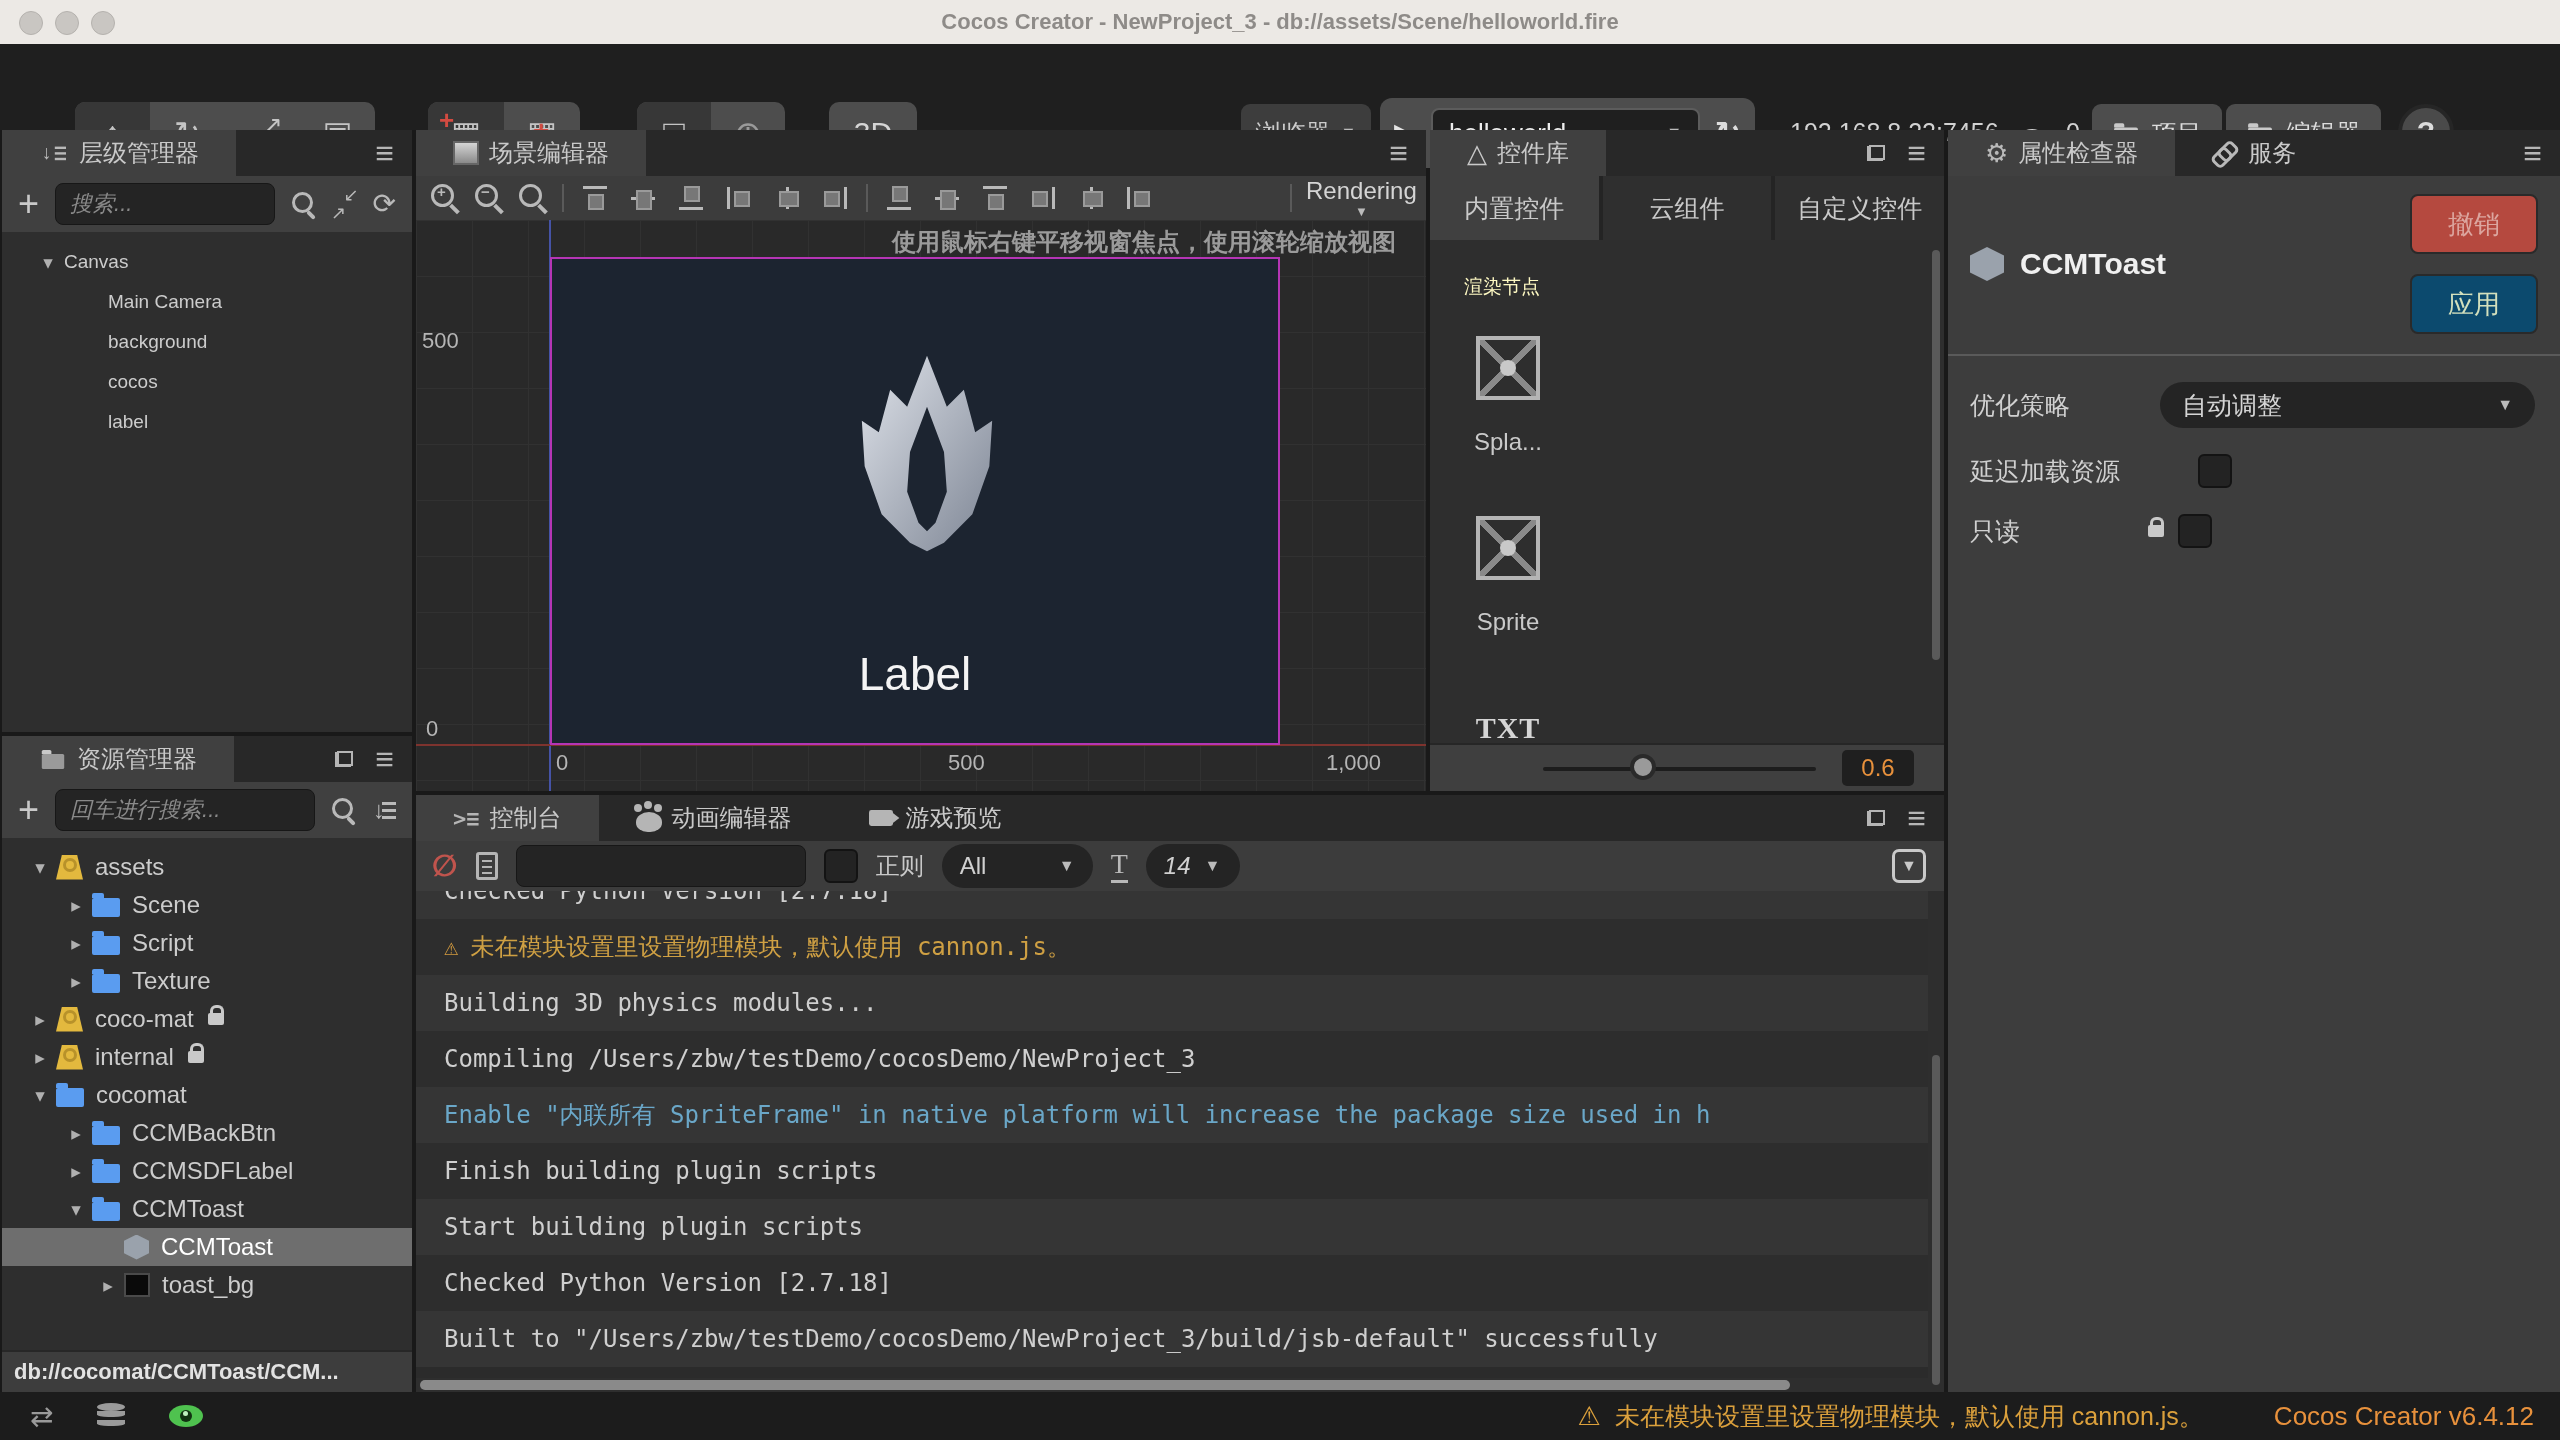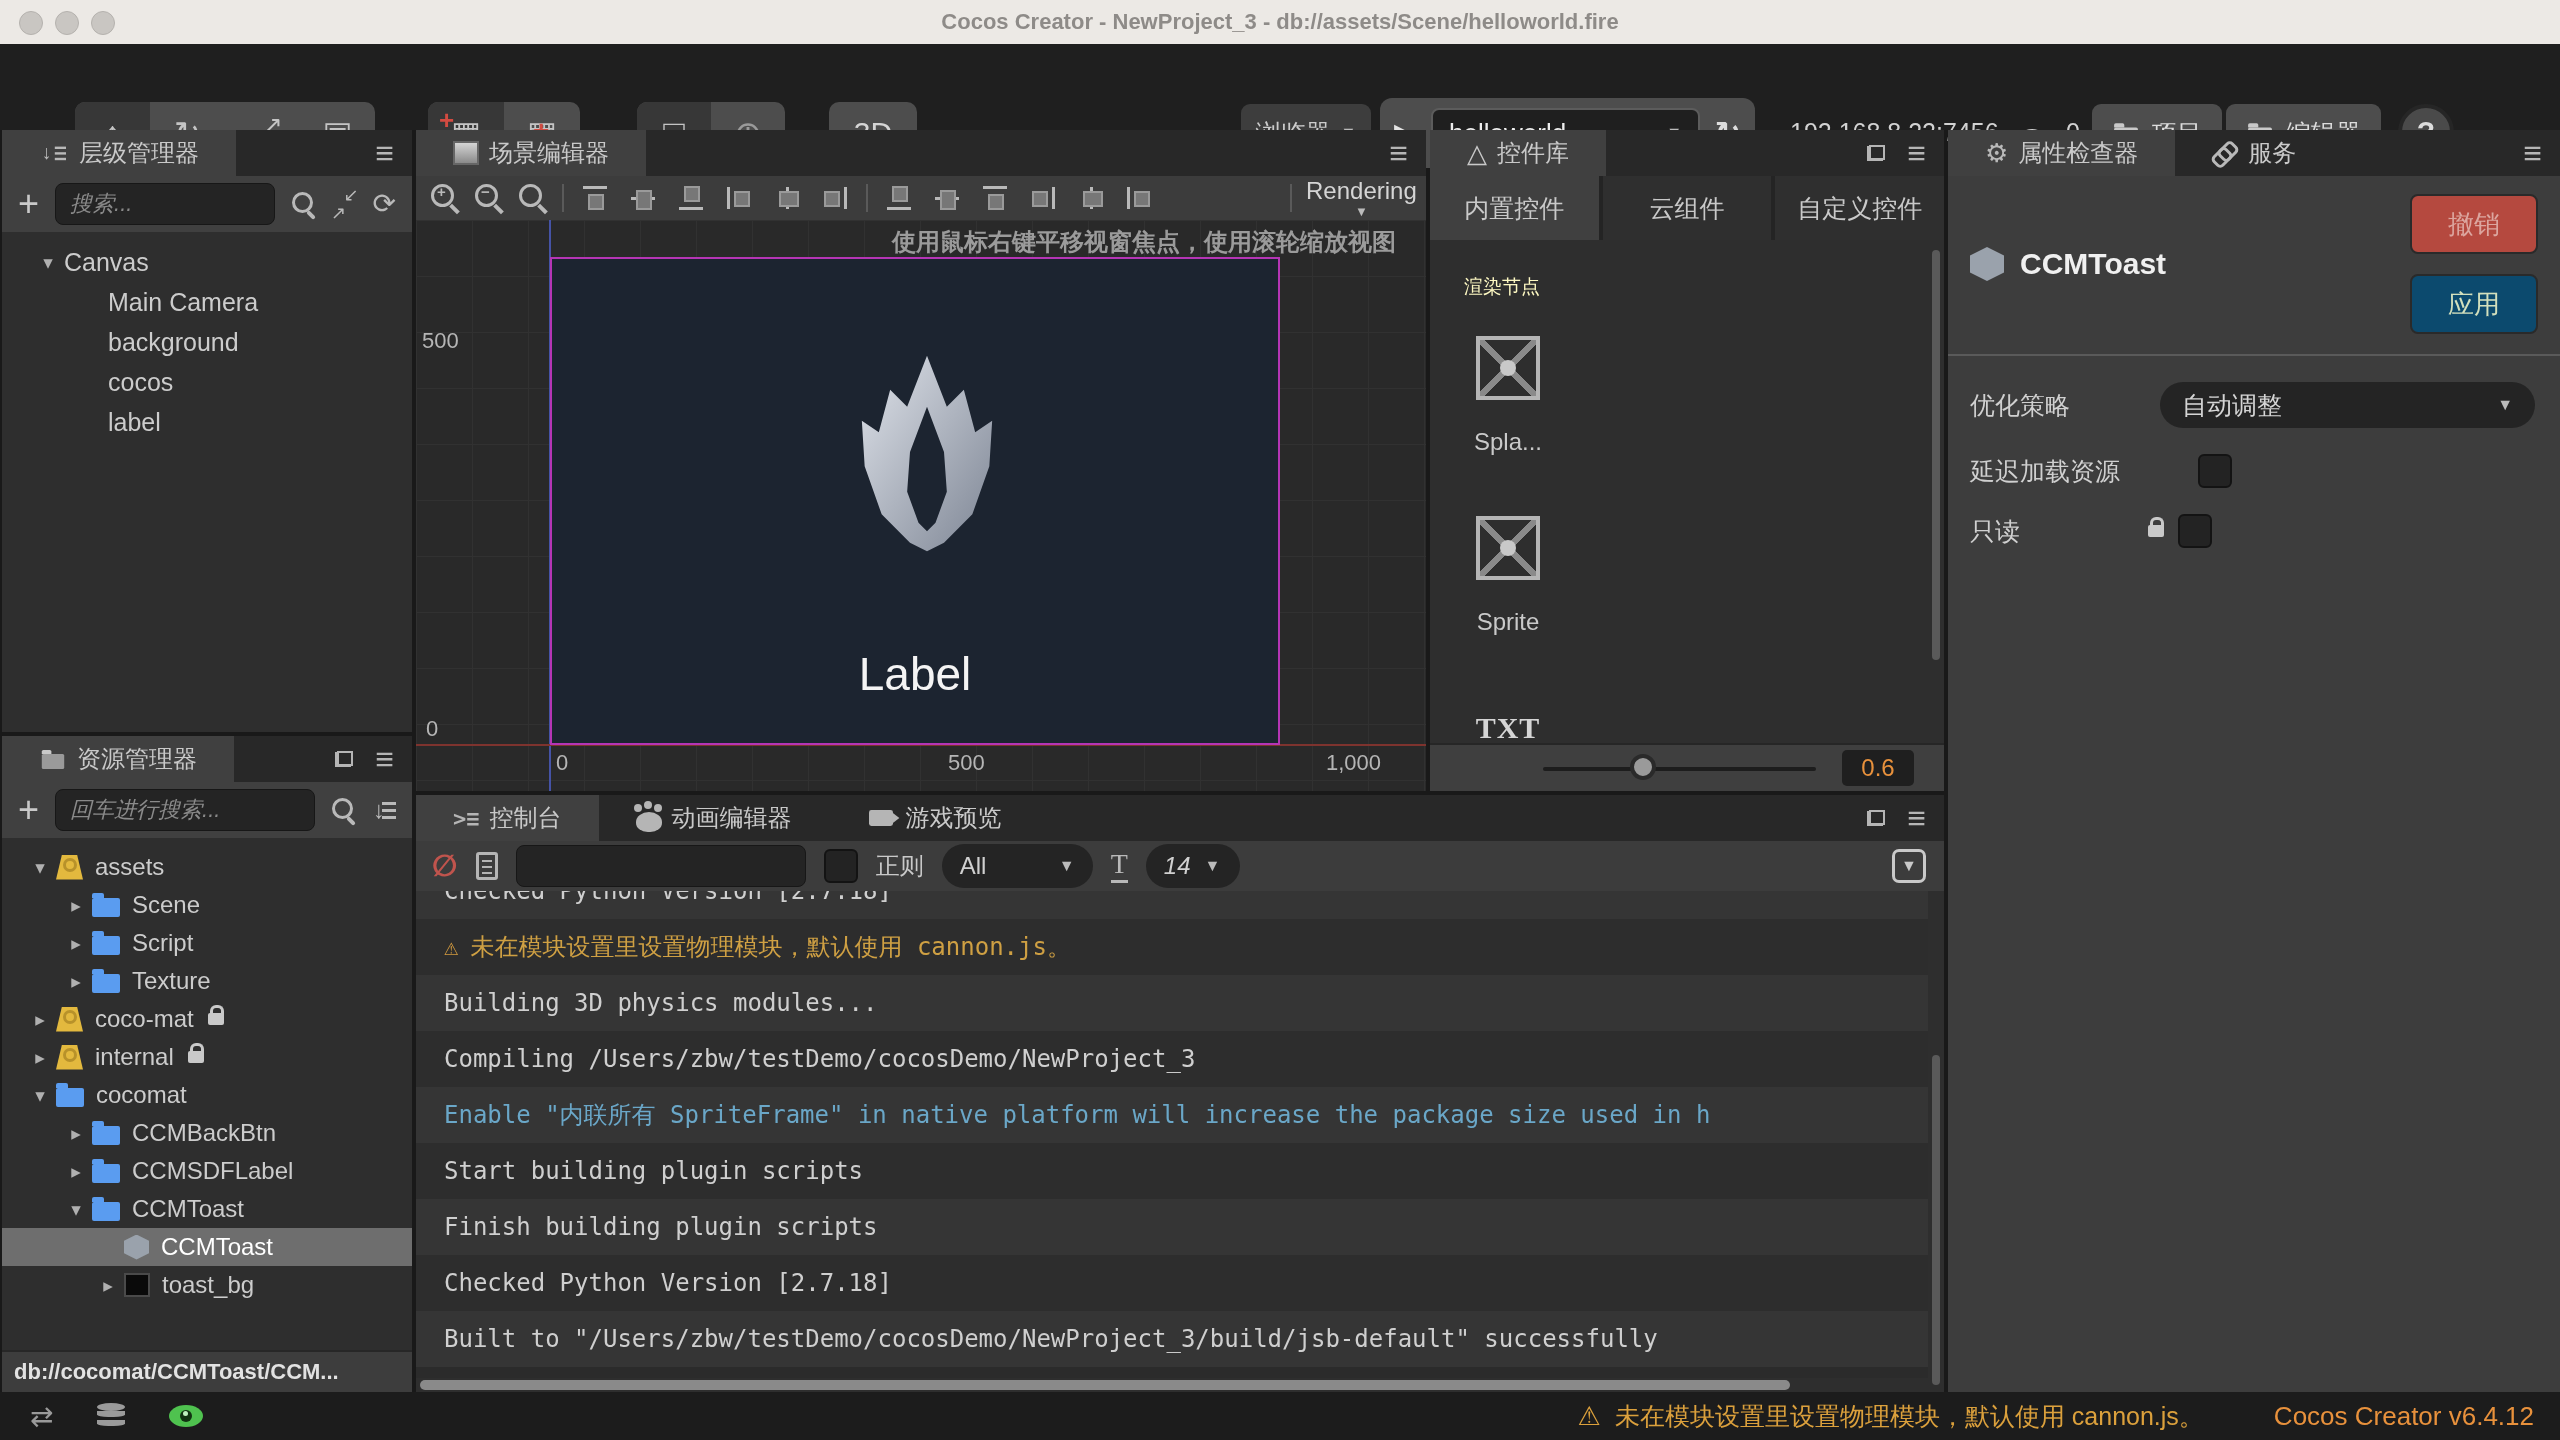--- a/index.html
+++ b/index.html
@@ -87,21 +87,21 @@
   .ico-collapse::before{content:"\2199";position:absolute;right:-2px;top:-6px;font-size:18px;color:#b9b9b9;}
   .ico-collapse::after{content:"\2197";position:absolute;left:-2px;bottom:-6px;font-size:18px;color:#b9b9b9;}
   .ico-refresh{font-size:28px;color:#b9b9b9;cursor:pointer;line-height:1;}
   .ico-sort{position:relative;width:30px;height:28px;cursor:pointer;}
   .ico-sort::before{content:"\2193";position:absolute;left:0;top:0;font-size:24px;color:#b9b9b9;font-weight:bold;}
   .ico-sort::after{content:"";position:absolute;right:0;top:6px;width:14px;height:3px;background:#b9b9b9;
       box-shadow:0 7px 0 #b9b9b9,0 14px 0 #b9b9b9;}
   
   .tree{padding-top:10px;}
   .trow{height:38px;display:flex;align-items:center;font-size:24px;color:#ccc;cursor:pointer;}
-  .hrow{height:40px;font-size:25px;text-align:center;}
+  .hrow{height:40px;font-size:19px;text-align:center;}
   .trow .arr{display:inline-block;width:32px;text-align:center;font-size:19px;color:#b0b0b0;flex:0 0 auto;}
   .trow.exp .arr::before{content:"\25BE";}
   .trow.col .arr::before{content:"\25B8";}
   .trow.d0{padding-left:22px;}
   .trow.d1{padding-left:58px;}
   .trow.d2{padding-left:90px;}
   .hrow.d0{padding-left:30px;}
   .hrow.d1{padding-left:74px;}
   .trow.selected{background:#6e6e6e;color:#fff;}
   .tico{display:none;margin-right:12px;flex:0 0 auto;}
@@ -673,25 +673,25 @@
         <div class="log-row">
 
           <span class="log-text">Compiling /Users/zbw/testDemo/cocosDemo/NewProject_3</span>
         </div>
         <div class="log-row link">
 
           <span class="log-text">Enable "内联所有 SpriteFrame" in native platform will increase the package size used in h</span>
         </div>
         <div class="log-row">
 
+          <span class="log-text">Finish building plugin scripts</span>
+        </div>
+        <div class="log-row">
+
           <span class="log-text">Start building plugin scripts</span>
-        </div>
-        <div class="log-row">
-
-          <span class="log-text">Finish building plugin scripts</span>
         </div>
         <div class="log-row">
 
           <span class="log-text">Checked Python Version [2.7.18]</span>
         </div>
         <div class="log-row">
 
           <span class="log-text">Built to "/Users/zbw/testDemo/cocosDemo/NewProject_3/build/jsb-default" successfully</span>
         </div>
       </div>

